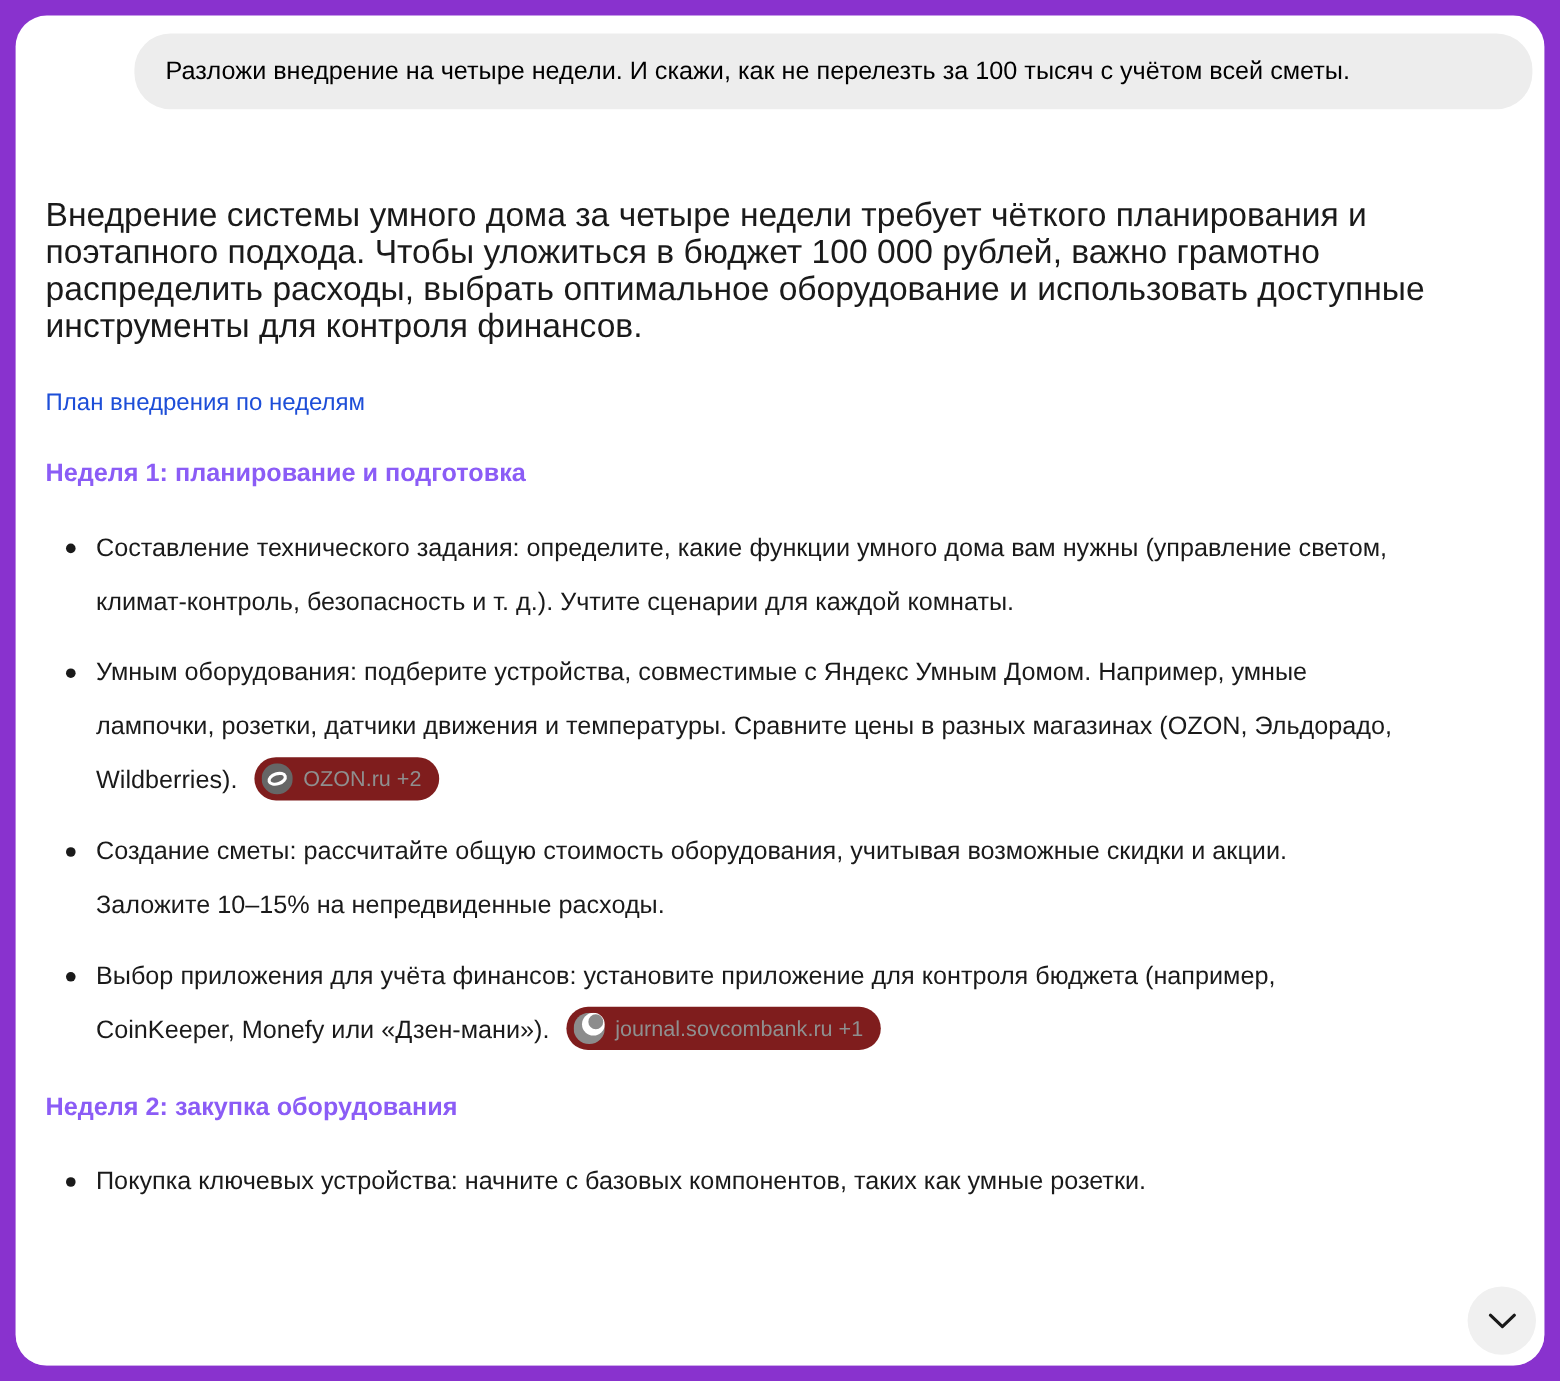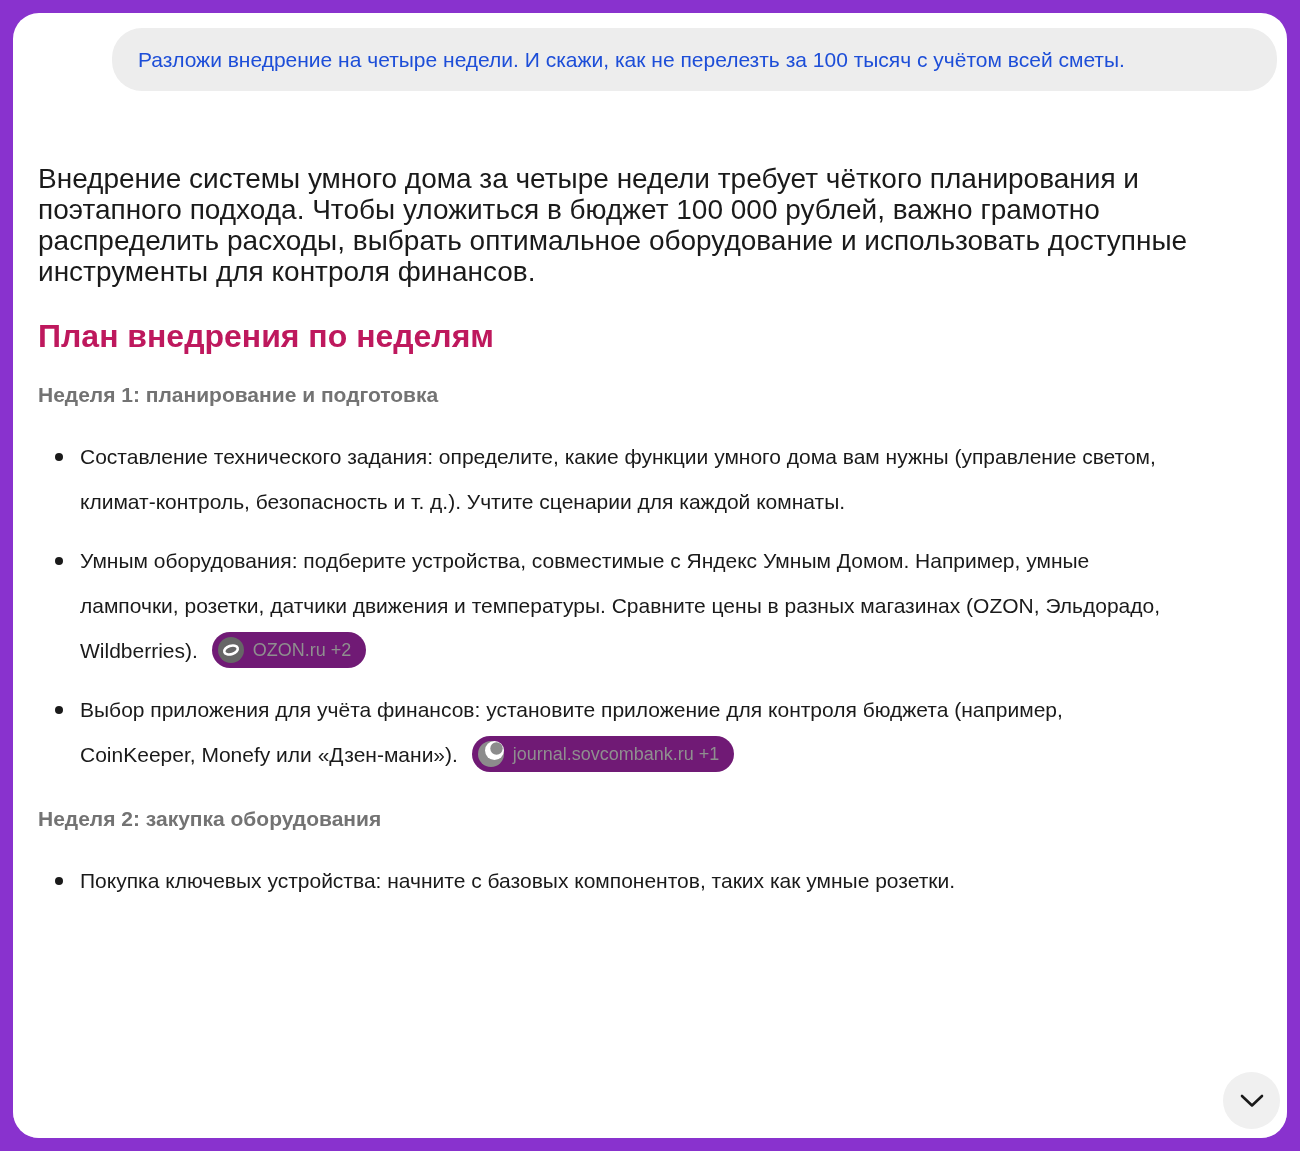--- a/index.html
+++ b/index.html
@@ -25,46 +25,46 @@
     padding: 15px 10px 0 13px;
   }
   
   .user-bubble {
     margin-left: 86px;
     background: #EDEDED;
     border-radius: 30px;
     padding: 13px 26px;
     font-size: 21px;
     line-height: 37px;
-    color: #1d4ed8;
+    color: #000000;
   }
   
   .answer {
     margin-top: 72px;
     padding-left: 12px;
     width: 1150px;
   }
   .intro {
     margin: 0;
     font-size: 28px;
     line-height: 31px;
   }
   h2.section-title {
     margin: 32px 0 0;
-    font-size: 32px;
-    font-weight: 700;
+    font-size: 20px;
+    font-weight: 400;
     line-height: 34px;
-    color: #be185d;
+    color: #1d4ed8;
   }
   h3.week-title {
     margin: 28px 0 0;
     font-size: 21px;
     font-weight: 700;
     line-height: 27px;
-    color: #737373;
+    color: #8b5cf6;
   }
   ul.week-list {
     list-style: none;
     margin: 26px 0 0;
     padding: 0;
   }
   ul.week-list li {
     position: relative;
     padding-left: 42px;
     padding-right: 16px;
@@ -81,21 +81,21 @@
     height: 8px;
     border-radius: 50%;
     background: #1A1A1A;
   }
   ul.week-list li b { font-weight: 400; }
   
   .chip {
     display: inline-flex;
     align-items: center;
     gap: 9px;
-    background: #701a75;
+    background: #7f1d1d;
     border-radius: 19px;
     padding: 5px 15px 5px 6px;
     font-size: 18px;
     line-height: 26px;
     color: #8F8F8F;
     margin-left: 8px;
     vertical-align: middle;
     transform: translateY(-2px);
     white-space: nowrap;
     cursor: pointer;
@@ -150,20 +150,23 @@
           <b>Умным оборудования</b><span>: подберите устройства, совместимые с Яндекс Умным Домом. Например, умные лампочки, розетки, датчики движения и температуры. Сравните цены в разных магазинах (OZON, Эльдорадо, Wildberries).</span>
           <span class="chip">
             <svg width="26" height="26" viewBox="0 0 26 26">
               <circle cx="13" cy="13" r="13" fill="#666666"></circle>
               <ellipse cx="13" cy="13" rx="7" ry="4.2" fill="none" stroke="#FFFFFF" stroke-width="2.6" transform="rotate(-18 13 13)"></ellipse>
             </svg>
             <span>OZON.ru +2</span>
           </span>
         </li>
         <li>
+          <b>Создание сметы</b><span>: рассчитайте общую стоимость оборудования, учитывая возможные скидки и акции. Заложите 10–15% на непредвиденные расходы.</span>
+        </li>
+        <li>
           <b>Выбор приложения для учёта финансов</b><span>: установите приложение для контроля бюджета (например, CoinKeeper, Monefy или «Дзен-мани»).</span>
           <span class="chip">
             <svg width="26" height="26" viewBox="0 0 26 26">
               <circle cx="13" cy="13" r="13" fill="#8C8C8C"></circle>
               <circle cx="16.5" cy="9.5" r="9.5" fill="#FFFFFF"></circle>
               <circle cx="18.5" cy="7.5" r="6.2" fill="#8C8C8C"></circle>
             </svg>
             <span>journal.sovcombank.ru +1</span>
           </span>
         </li>

